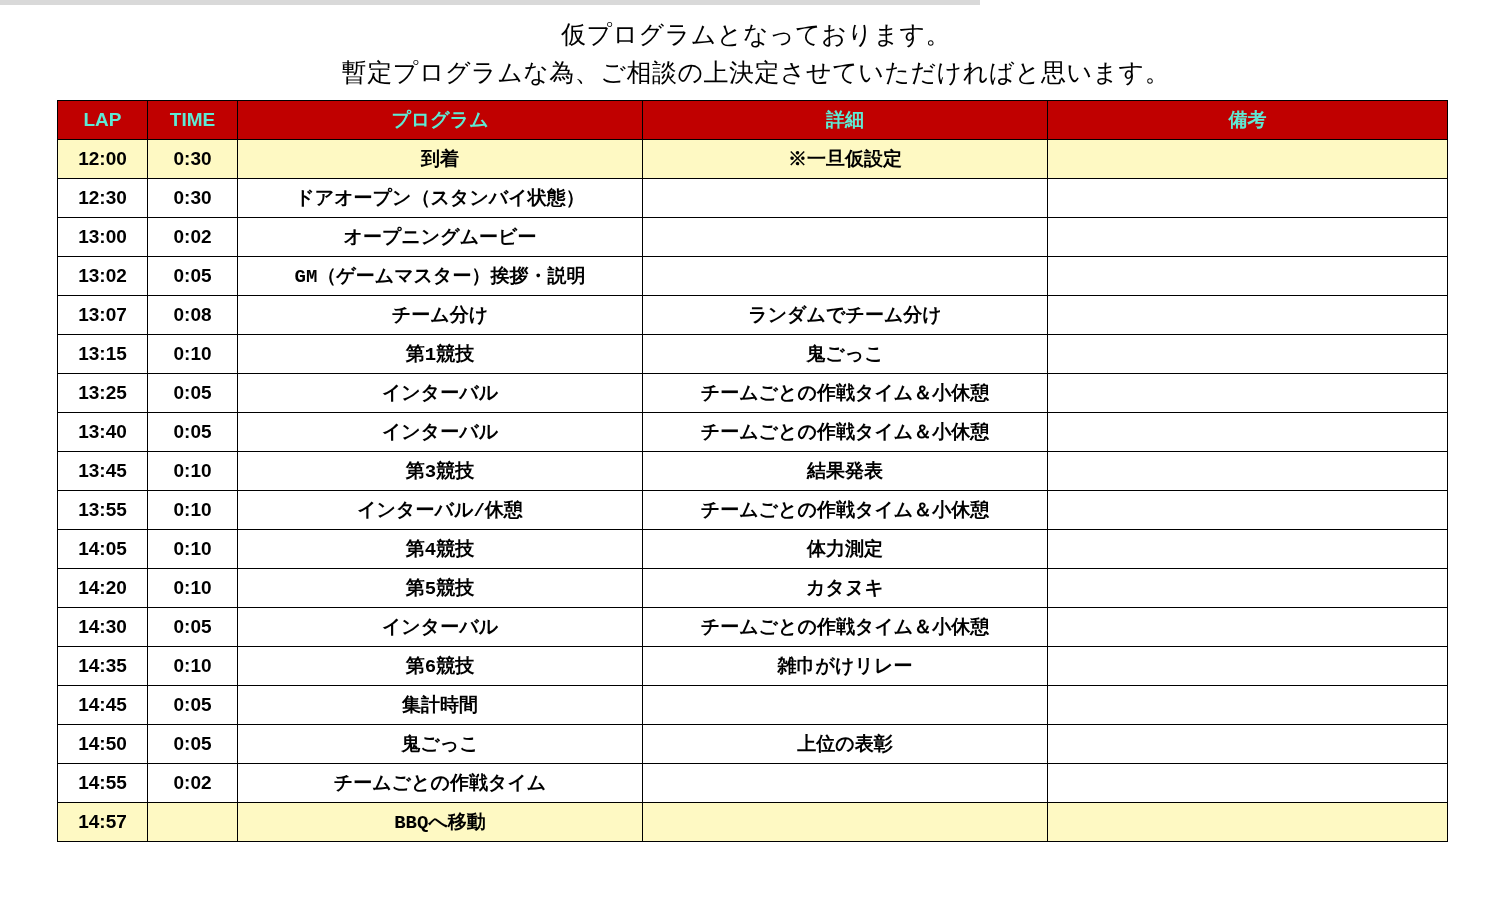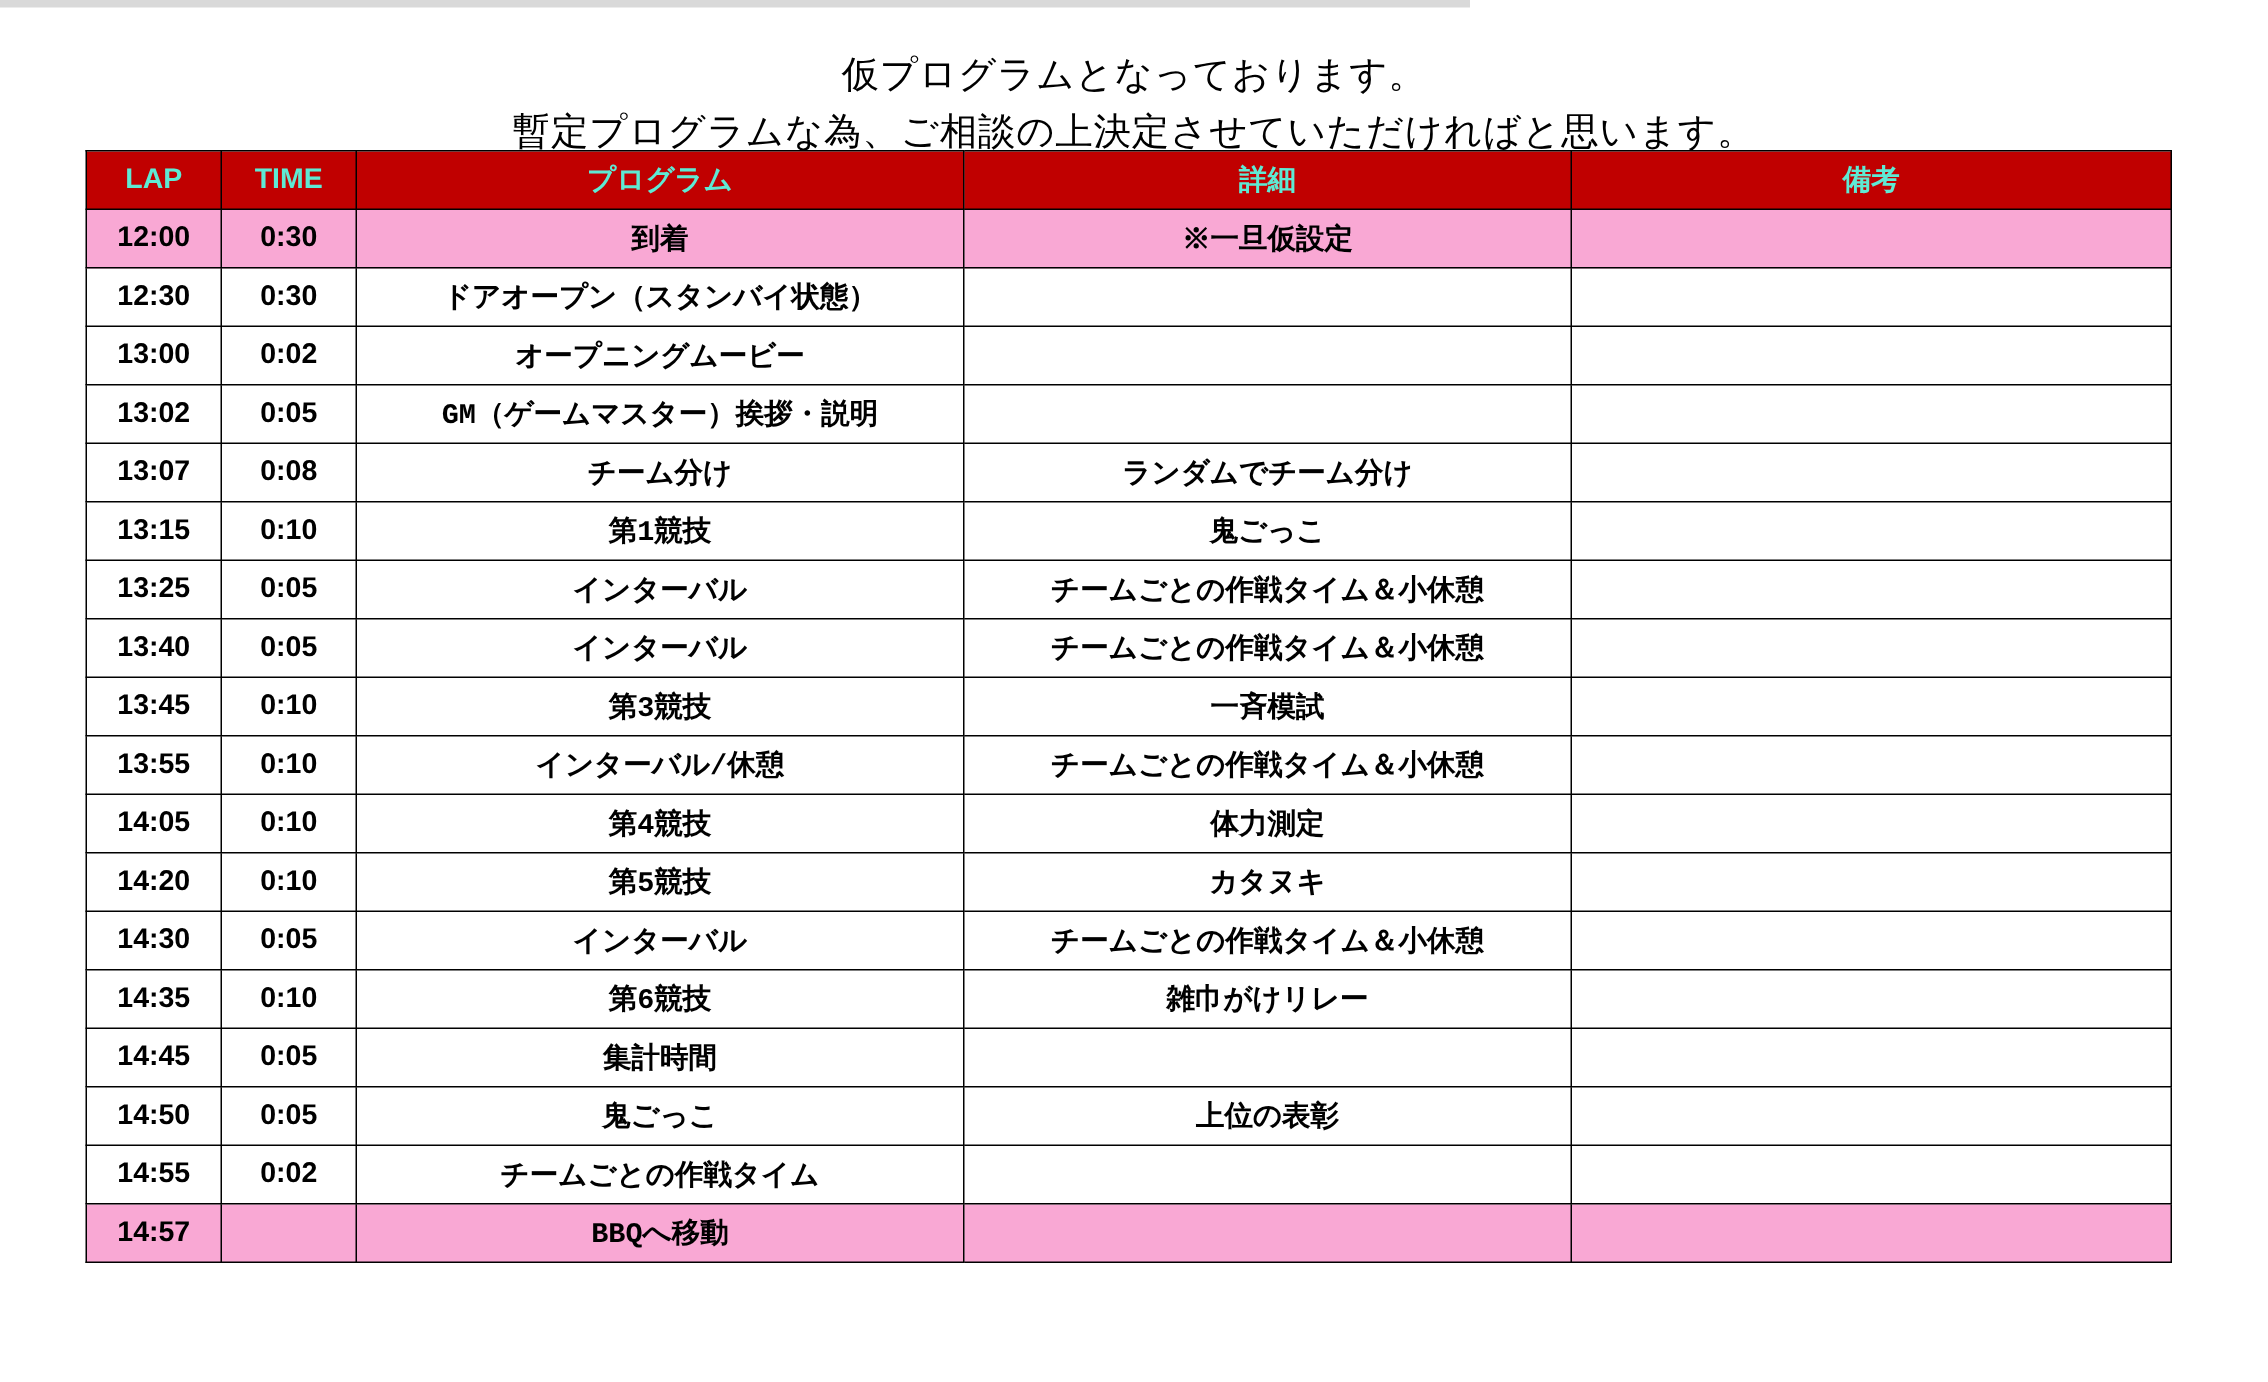--- a/index.html
+++ b/index.html
@@ -22,21 +22,21 @@
   }
   .top-strip {
     position: absolute;
     top: 0;
     left: 0;
     width: 980px;
     height: 5px;
     background: #d9d9d9;
   }
   .intro {
-    padding-top: 32px;
+    padding-top: 16px;
     text-align: center;
   }
   .intro-line {
     font-family: "Liberation Serif", serif;
     font-size: 25px;
     line-height: 1.5;
     color: #000000;
     letter-spacing: 0.5px;
   }
   .table-wrap {
@@ -76,21 +76,21 @@
     text-align: center;
     font-size: 19px;
   }
   td.program, td.detail, td.note {
     text-align: center;
     padding-left: 9px;
     font-size: 19px;
     font-family: Liberation Mono, monospace;
   }
   tr.highlight td {
-    background: #f9a8d4;
+    background: #fef9c3;
     margin-left: 20px;
   }
 </style>
 </head>
 <body>
 
 <div class="page">
 
   <div class="top-strip"></div>
 
@@ -171,21 +171,21 @@
             <td class="lap">13:40</td>
             <td class="time">0:05</td>
             <td class="program">インターバル</td>
             <td class="detail">チームごとの作戦タイム＆小休憩</td>
             <td class="note"></td>
           </tr>
           <tr>
             <td class="lap">13:45</td>
             <td class="time">0:10</td>
             <td class="program">第3競技</td>
-            <td class="detail">一斉模試</td>
+            <td class="detail">結果発表</td>
             <td class="note"></td>
           </tr>
           <tr>
             <td class="lap">13:55</td>
             <td class="time">0:10</td>
             <td class="program">インターバル/休憩</td>
             <td class="detail">チームごとの作戦タイム＆小休憩</td>
             <td class="note"></td>
           </tr>
           <tr>

